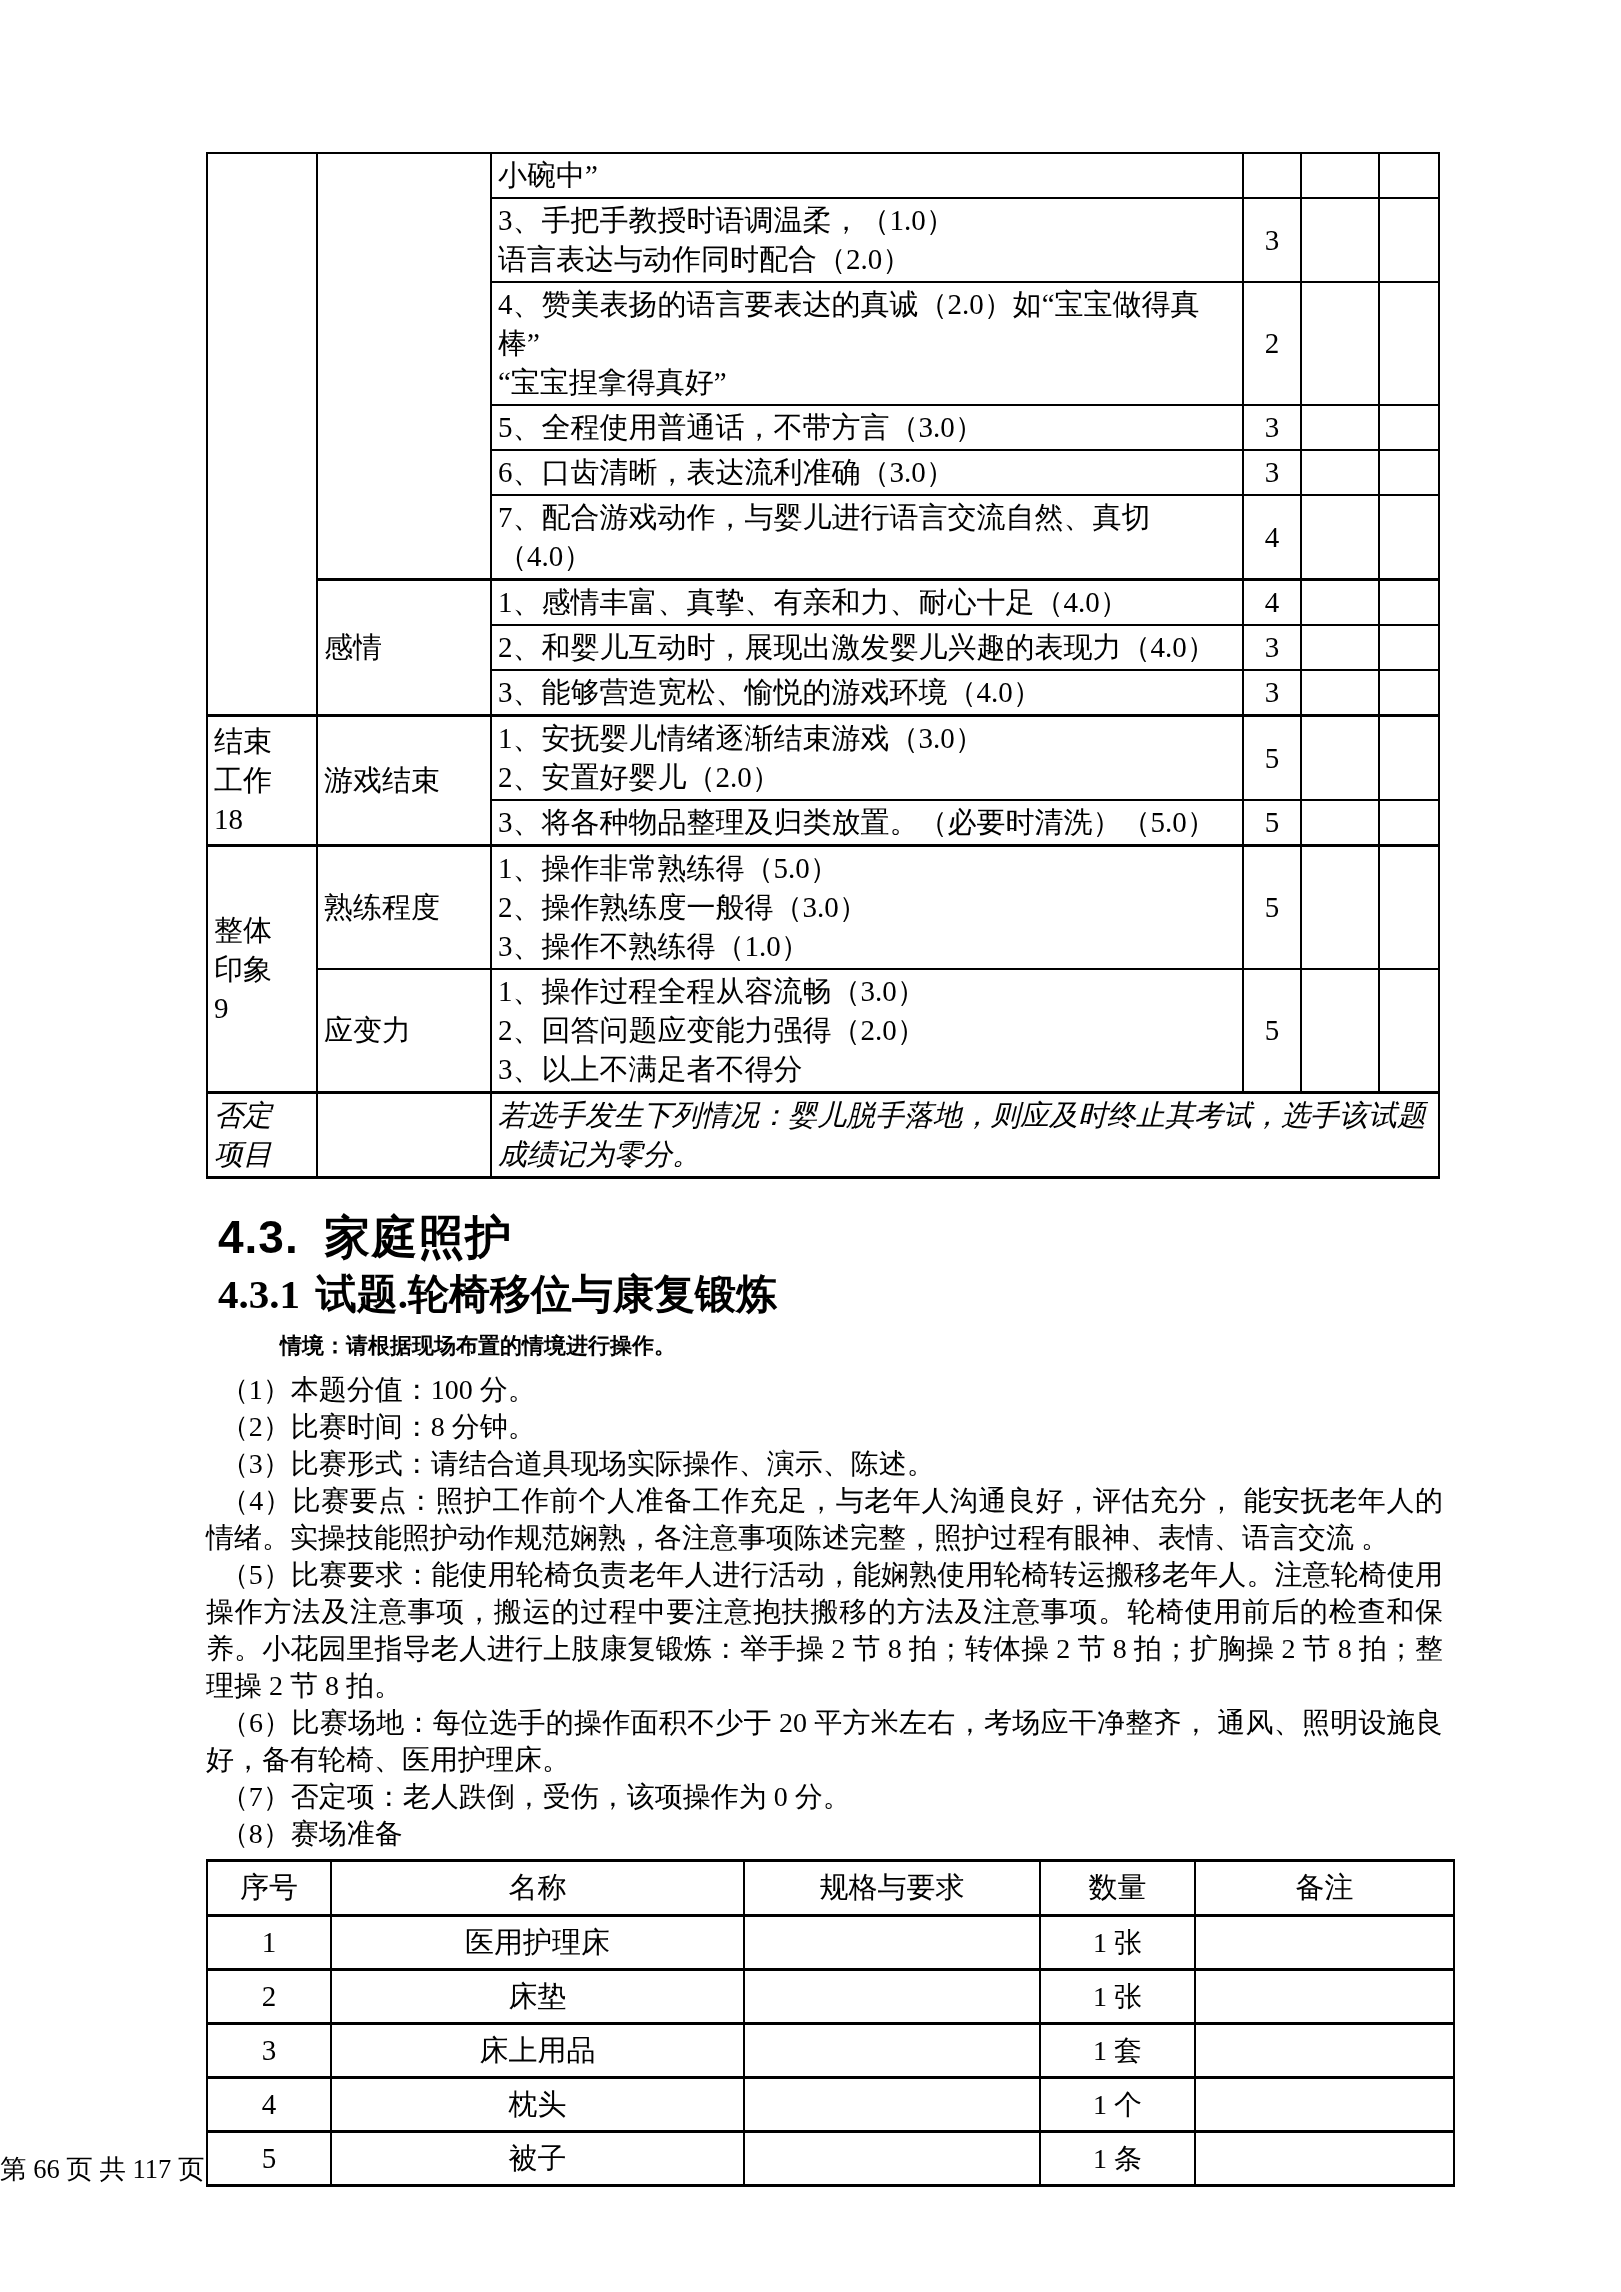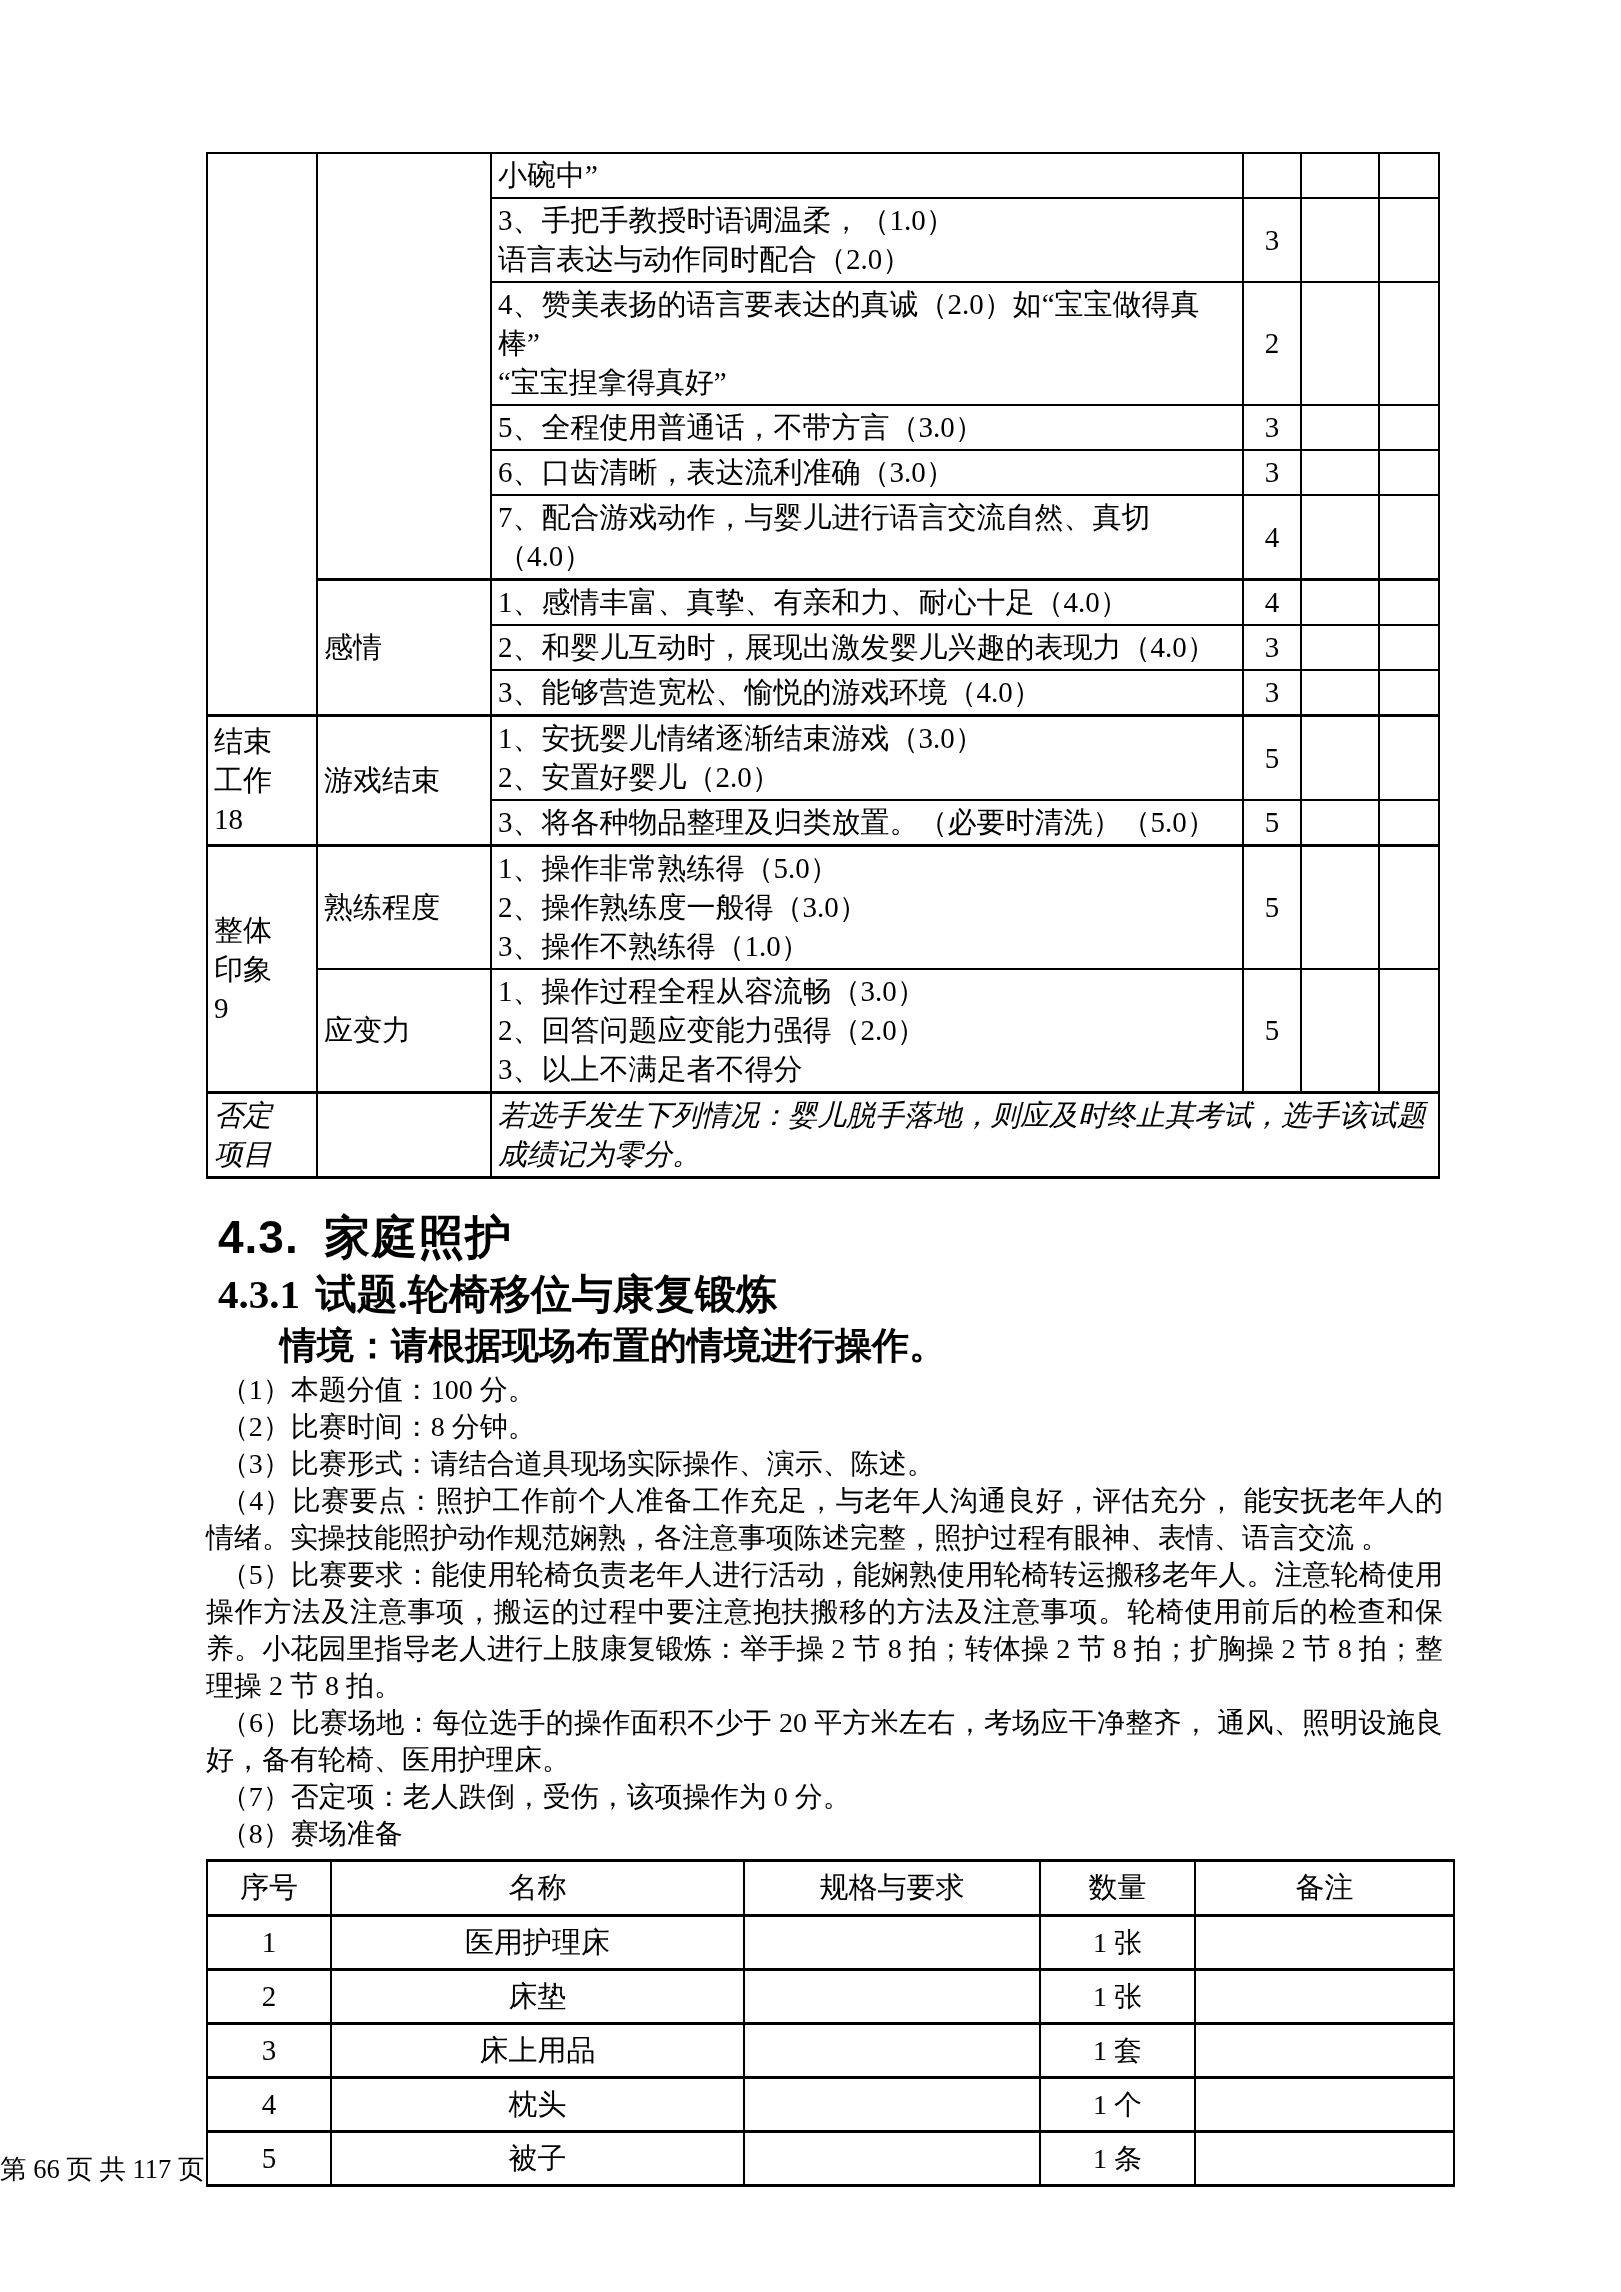--- a/index.html
+++ b/index.html
@@ -54,21 +54,21 @@
     margin: 3.9px 0 0 218px;
     font-family: "Liberation Serif", "DejaVu Serif", serif;
     font-weight: bold;
     font-size: 41px; line-height: 51px;
   }
   .h2-title .num { margin-right: 15.7px; }
   .scenario-line {
     margin: 5.9px 0 0 280px;
     font-family: "Liberation Sans", "DejaVu Sans", sans-serif;
     font-weight: bold;
-    font-size: 37px; line-height: 39px;
+    font-size: 22px; line-height: 39px;
   }
   .items {
     margin: 5.9px 0 0 206px;
     width: 1237px;
     font-size: 28px;
     line-height: 37px;
     text-align: justify;
   }
   .items p { margin: 0; text-indent: 14.7px; }
 

